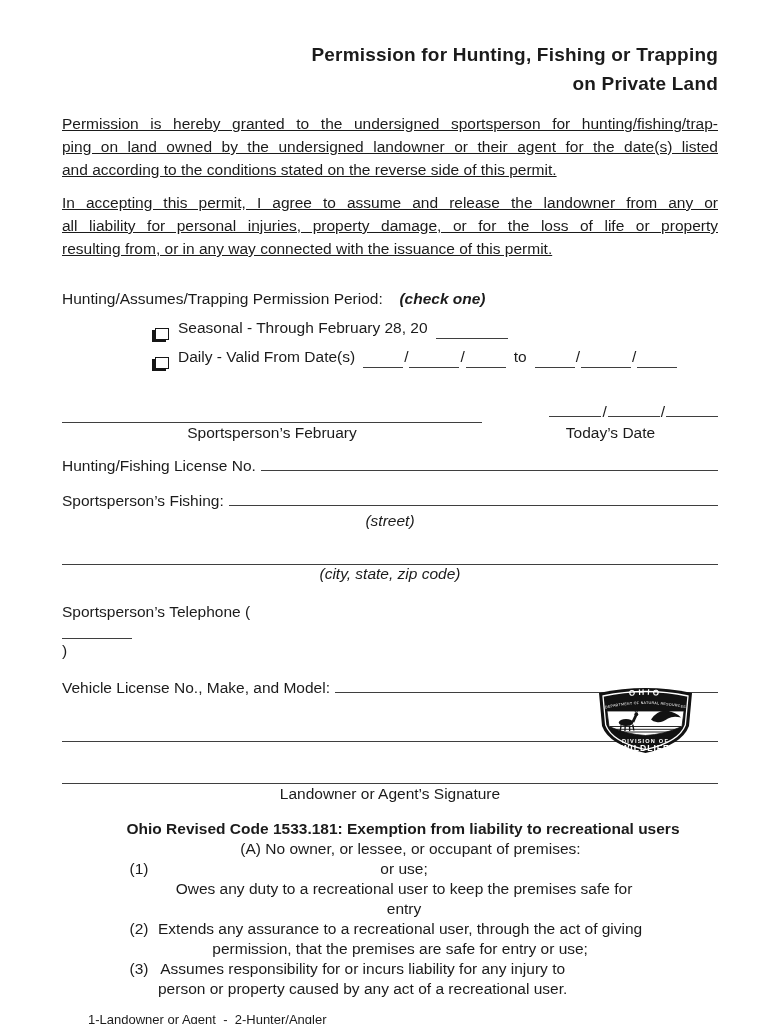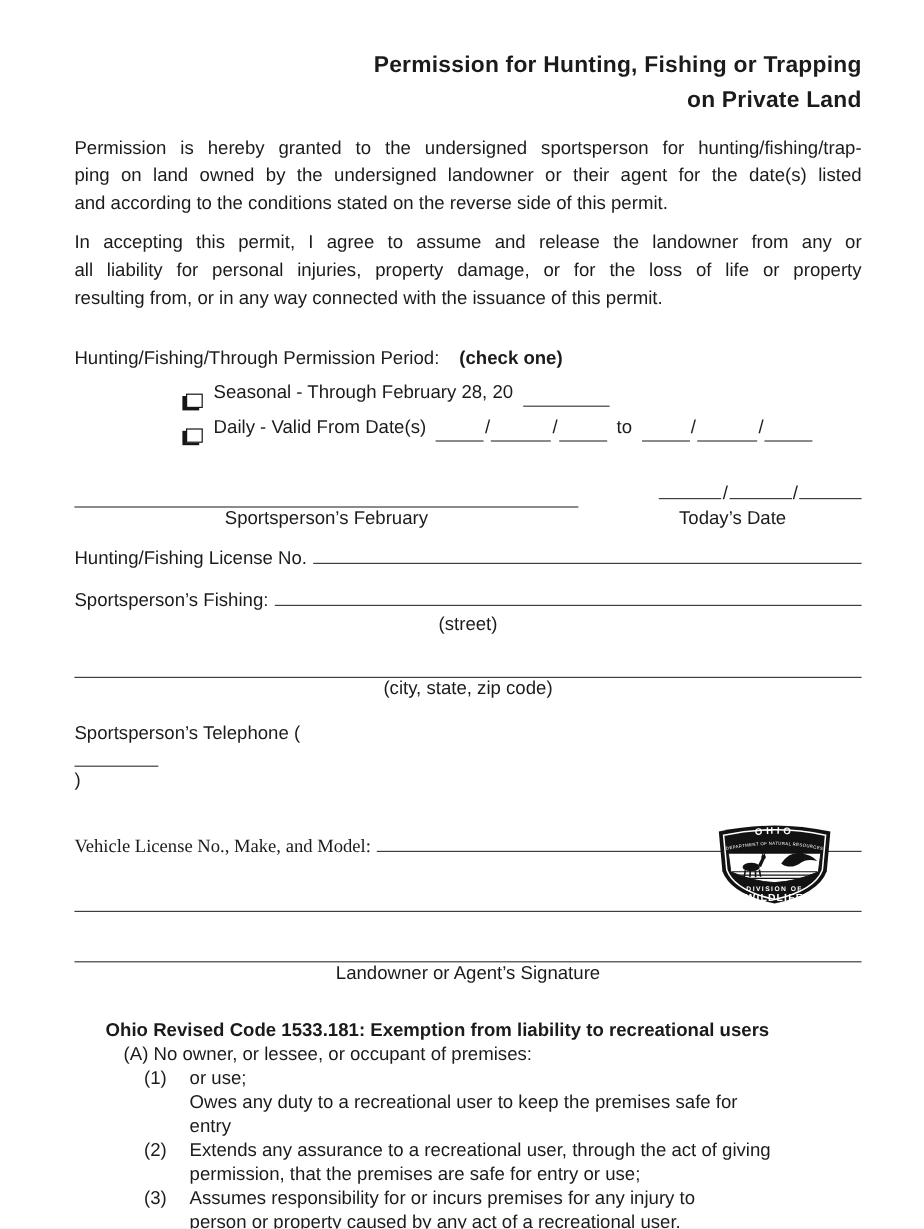--- a/index.html
+++ b/index.html
@@ -3,42 +3,42 @@
 <meta charset="utf-8">
 <style>
   html,body{margin:0;padding:0;background:#e8e8e8;}
   .page{
     width:770px;height:1024px;background:#ffffff;margin:0 auto;position:relative;
     box-sizing:border-box;padding:40px 52px 0 62px;overflow:hidden;
     font-family:"Liberation Sans","DejaVu Sans",sans-serif;color:#1b1b1b;
     font-size:15.5px;line-height:23px;
   }
   .title{font-size:19px;line-height:29px;font-weight:bold;text-align:right;margin:0 0 14px 0;letter-spacing:.2px;}
-  .para{margin-top:10px;}
+  .para{margin-top:10px;text-decoration:underline;}
   .jl{text-align:justify;text-align-last:justify;}
-  .bi{font-weight:bold;text-align:right;}
+  .bi{font-weight:bold;font-style:italic;text-align:right;}
   .period{margin-top:27px;}
   .chk-row{margin:6px 0 0 93px;display:flex;align-items:flex-end;white-space:nowrap;}
   .cb{display:inline-block;width:12px;height:10px;border:1.7px solid #161616;background:#fff;
       box-shadow:-3px 2px 0 #161616;margin-right:9px;flex:none;position:relative;top:1px;}
   .blank{display:inline-block;border-bottom:1.6px solid #3f3f3f;height:15px;vertical-align:baseline;}.w40{width:40px}.w50{width:50px}.w52{width:52px}.w70{width:70px}.w72{width:72px}
   .slash{padding:0 1px;}
   .sp{display:inline-block;width:8px;}
   .sigrow{display:flex;justify-content:space-between;align-items:flex-end;margin-top:32px;}
   .sig-left{width:420px;}
   .sig-right{width:215px;}
   .line{border-bottom:1.6px solid #3f3f3f;height:16px;}
   .under-label{text-align:center;margin-top:1px;line-height:18px;}
   .dateline{display:flex;align-items:baseline;justify-content:flex-end;}
   .frow{display:flex;align-items:baseline;margin-top:12px;white-space:nowrap;}
   .frow .lbl{padding-right:5px;flex:none;}
   .fill{flex:1;border-bottom:1.6px solid #3f3f3f;height:15px;}
-  .hint{text-align:center;line-height:16px;margin-top:1px;}
+  .hint{text-align:center;line-height:16px;margin-top:1px;font-style:italic;}
   .fullline{border-bottom:1.6px solid #3f3f3f;height:15px;}
-  .legal{margin-top:28px;line-height:20px;}
+  .legal{margin-top:16px;line-height:20px;text-align:center;}
   .legal-head{font-weight:bold;margin-left:26px;}
   .premise{margin-left:41px;}
   .litem{display:flex;margin-left:58px;}
   .lnum{width:38px;flex:none;}
   .ltext{max-width:492px;}
   .footer{margin-left:26px;margin-top:12px;font-size:13px;line-height:17px;}
   .pre{white-space:pre;}
   .badge{position:absolute;left:592px;top:681px;}
   .cond-title{text-align:center;font-weight:bold;font-size:31px;line-height:34px;margin-top:4px;letter-spacing:.5px;}
 </style>
@@ -59,21 +59,21 @@
   </div>
 
   <div class="para">
     <div class="jl">In accepting this permit, I agree to assume and release the landowner from any or</div>
     <div class="jl">all liability for personal injuries, property damage, or for the loss of life or property</div>
     <div>resulting from, or in any way connected with the issuance of this permit.</div>
   </div>
 
   <div class="period">
     <div>
-      <span>Hunting/Fishing/Through Permission Period:</span>
+      <span>Hunting/Assumes/Trapping Permission Period:</span>
       <span class="sp"></span>
       <span class="bi">(check one)</span>
     </div>
 
     <div class="chk-row">
       <span class="cb"></span>
       <span>Seasonal - Through February 28, 20</span>
       <span class="sp"></span>
       <span class="blank w72"></span>
     </div>
@@ -129,21 +129,21 @@
   <div class="fullline" style="margin-top:20px;"></div>
   <div class="hint">(city, state, zip code)</div>
 
   <div class="frow" style="margin-top:18px;flex-direction:column;">
     <span class="lbl" style="padding-right:0;">Sportsperson’s Telephone (</span>
     <span class="blank w70"></span>
     <span class="lbl">)</span>
     <span class="fill"></span>
   </div>
 
-  <div class="frow" style="margin-top:31px;font-family:Liberation Serif, serif;">
+  <div class="frow" style="margin-top:13px;">
     <span class="lbl">Vehicle License No., Make, and Model:</span>
     <span class="fill"></span>
   </div>
 
   <div class="fullline" style="margin-top:27px;"></div>
   <div class="fullline" style="margin-top:26px;"></div>
   <div class="under-label">Landowner or Agent’s Signature</div>
 
   <div class="legal">
     <div class="legal-head">Ohio Revised Code 1533.181: Exemption from liability to recreational users</div>
@@ -159,21 +159,21 @@
     <div class="litem">
       <span class="lnum">(2)</span>
       <span class="ltext">
         <div>Extends any assurance to a recreational user, through the act of giving</div>
         <div>permission, that the premises are safe for entry or use;</div>
       </span>
     </div>
     <div class="litem">
       <span class="lnum">(3)</span>
       <span class="ltext" style="max-width:440px;">
-        <div>Assumes responsibility for or incurs premises for any injury to</div>
+        <div>Assumes responsibility for or incurs liability for any injury to</div>
         <div>person or property caused by any act of a recreational user.</div>
       </span>
     </div>
   </div>
 
   <div class="footer">
     <div class="pre">1-Landowner or Agent  -  2-Hunter/Angler</div>
     <div>DNR 8924 (R1106)</div>
   </div>
 

